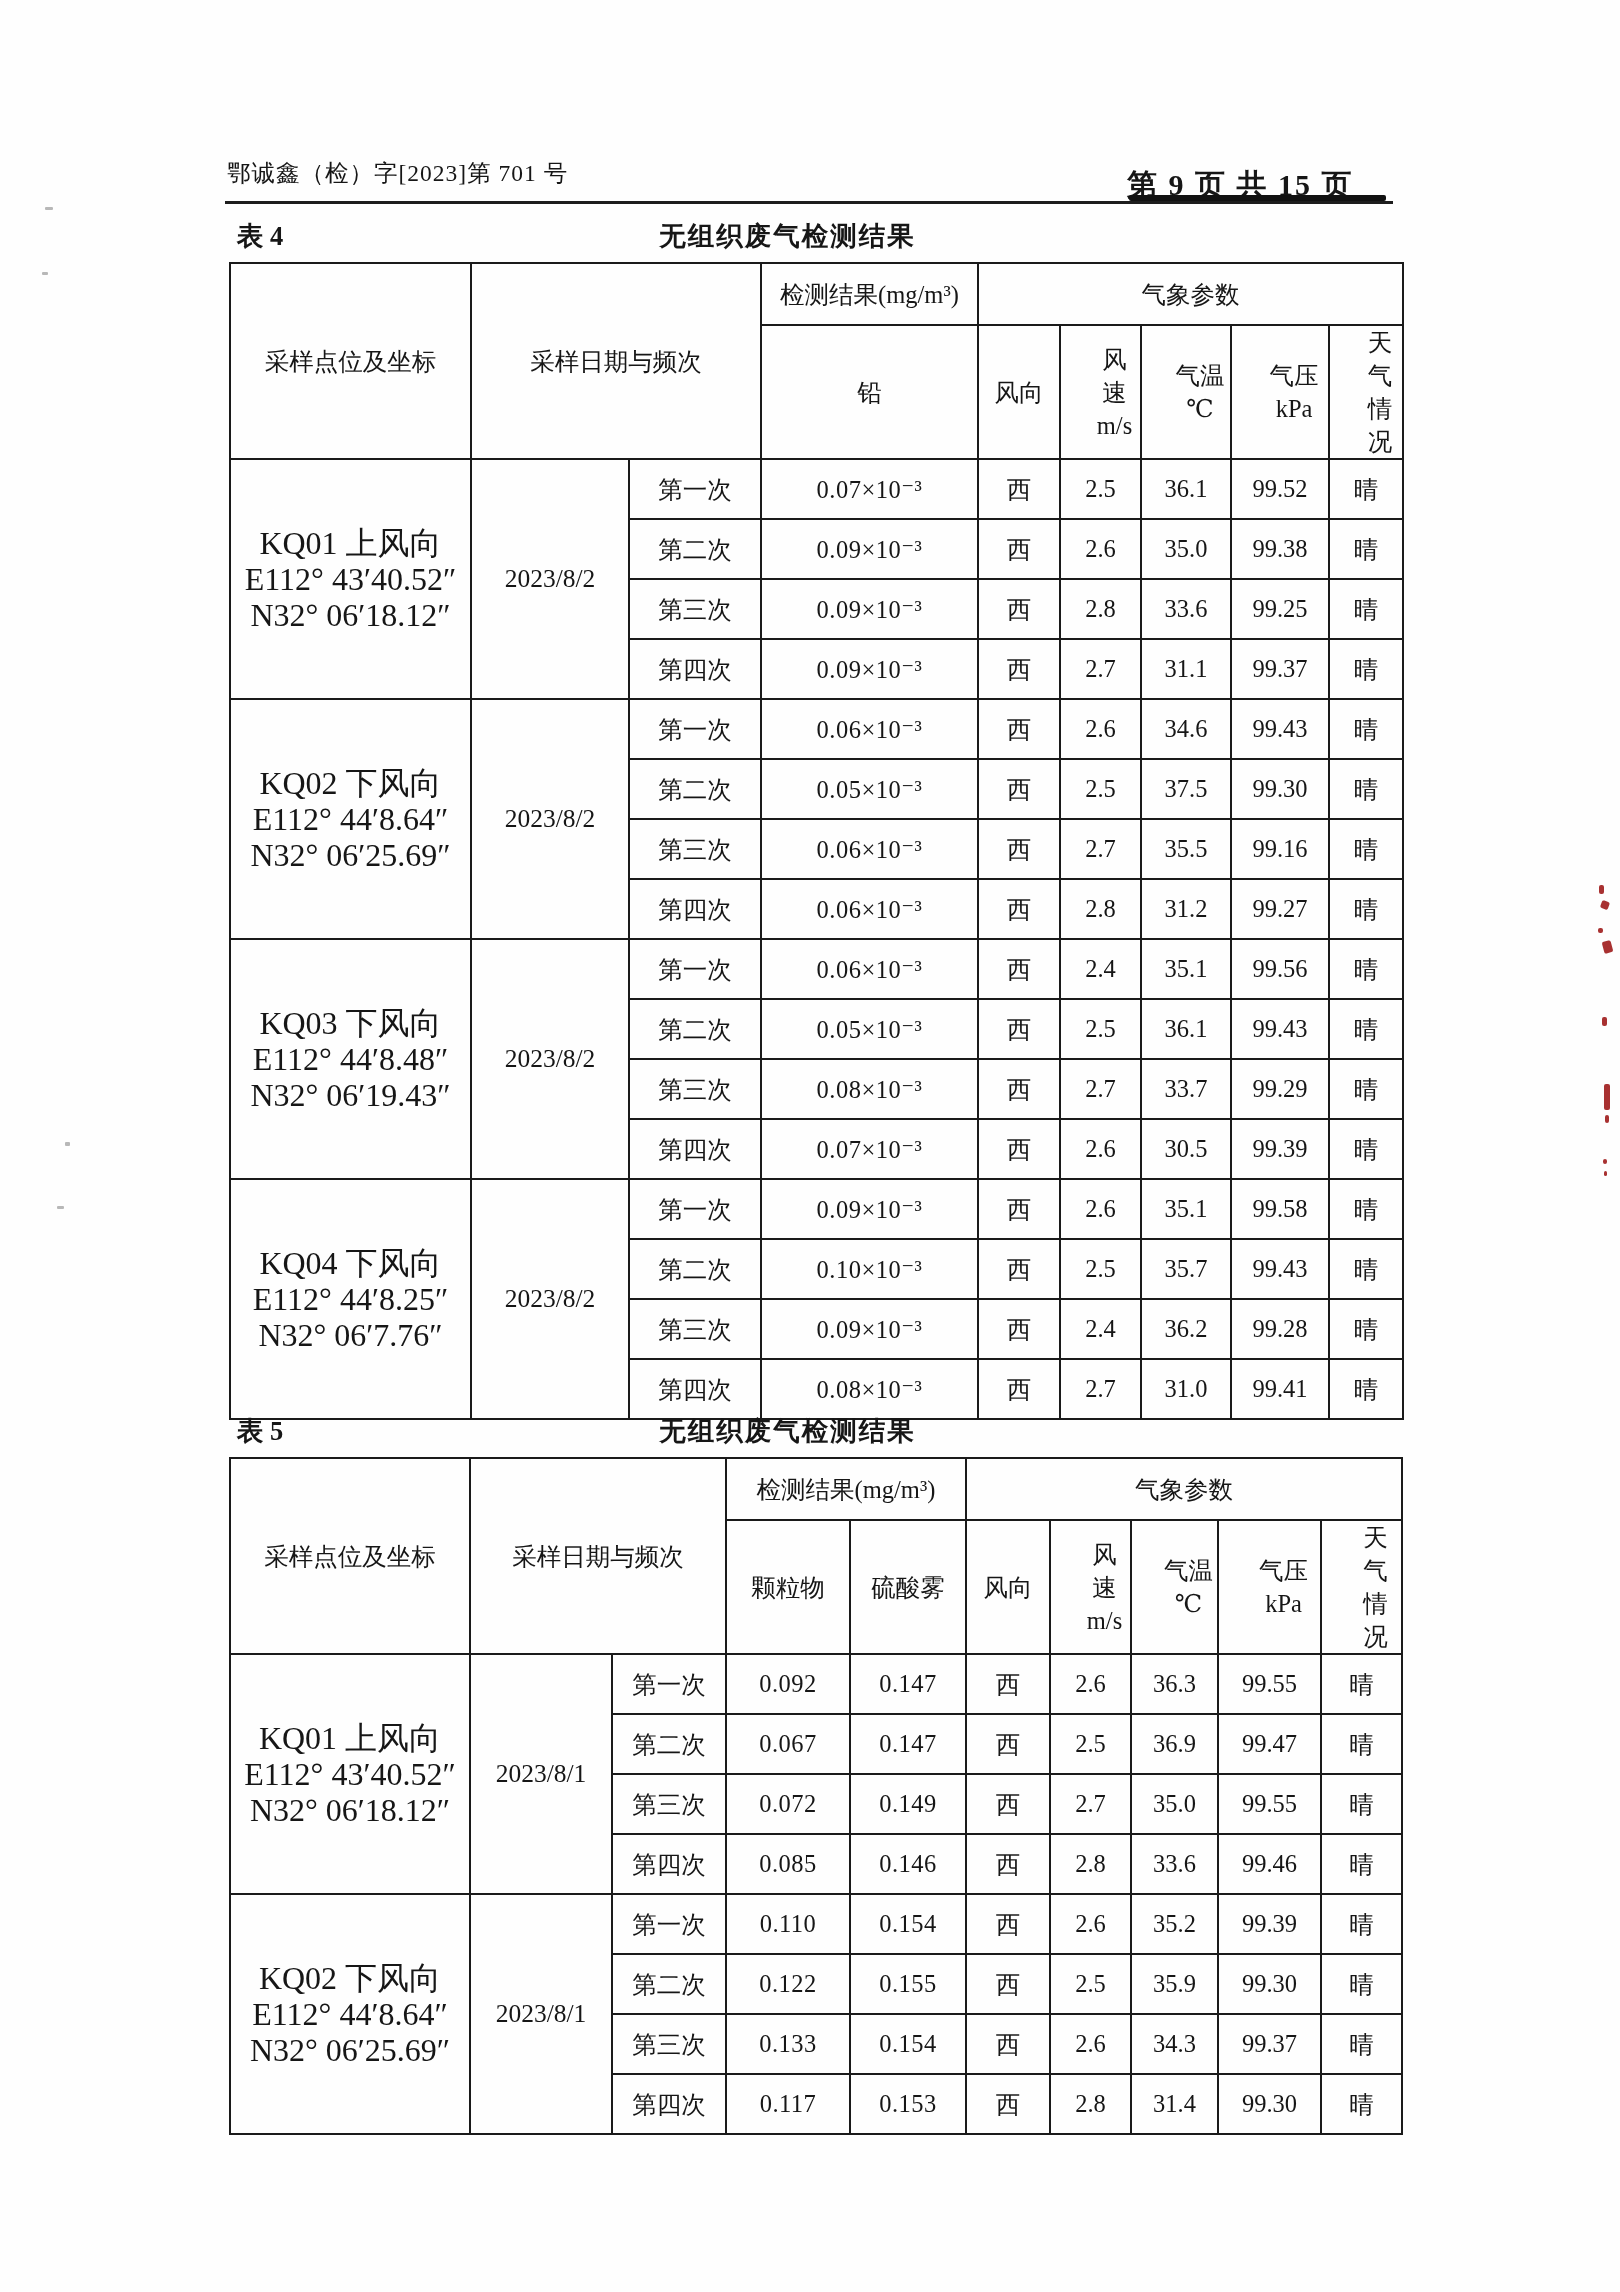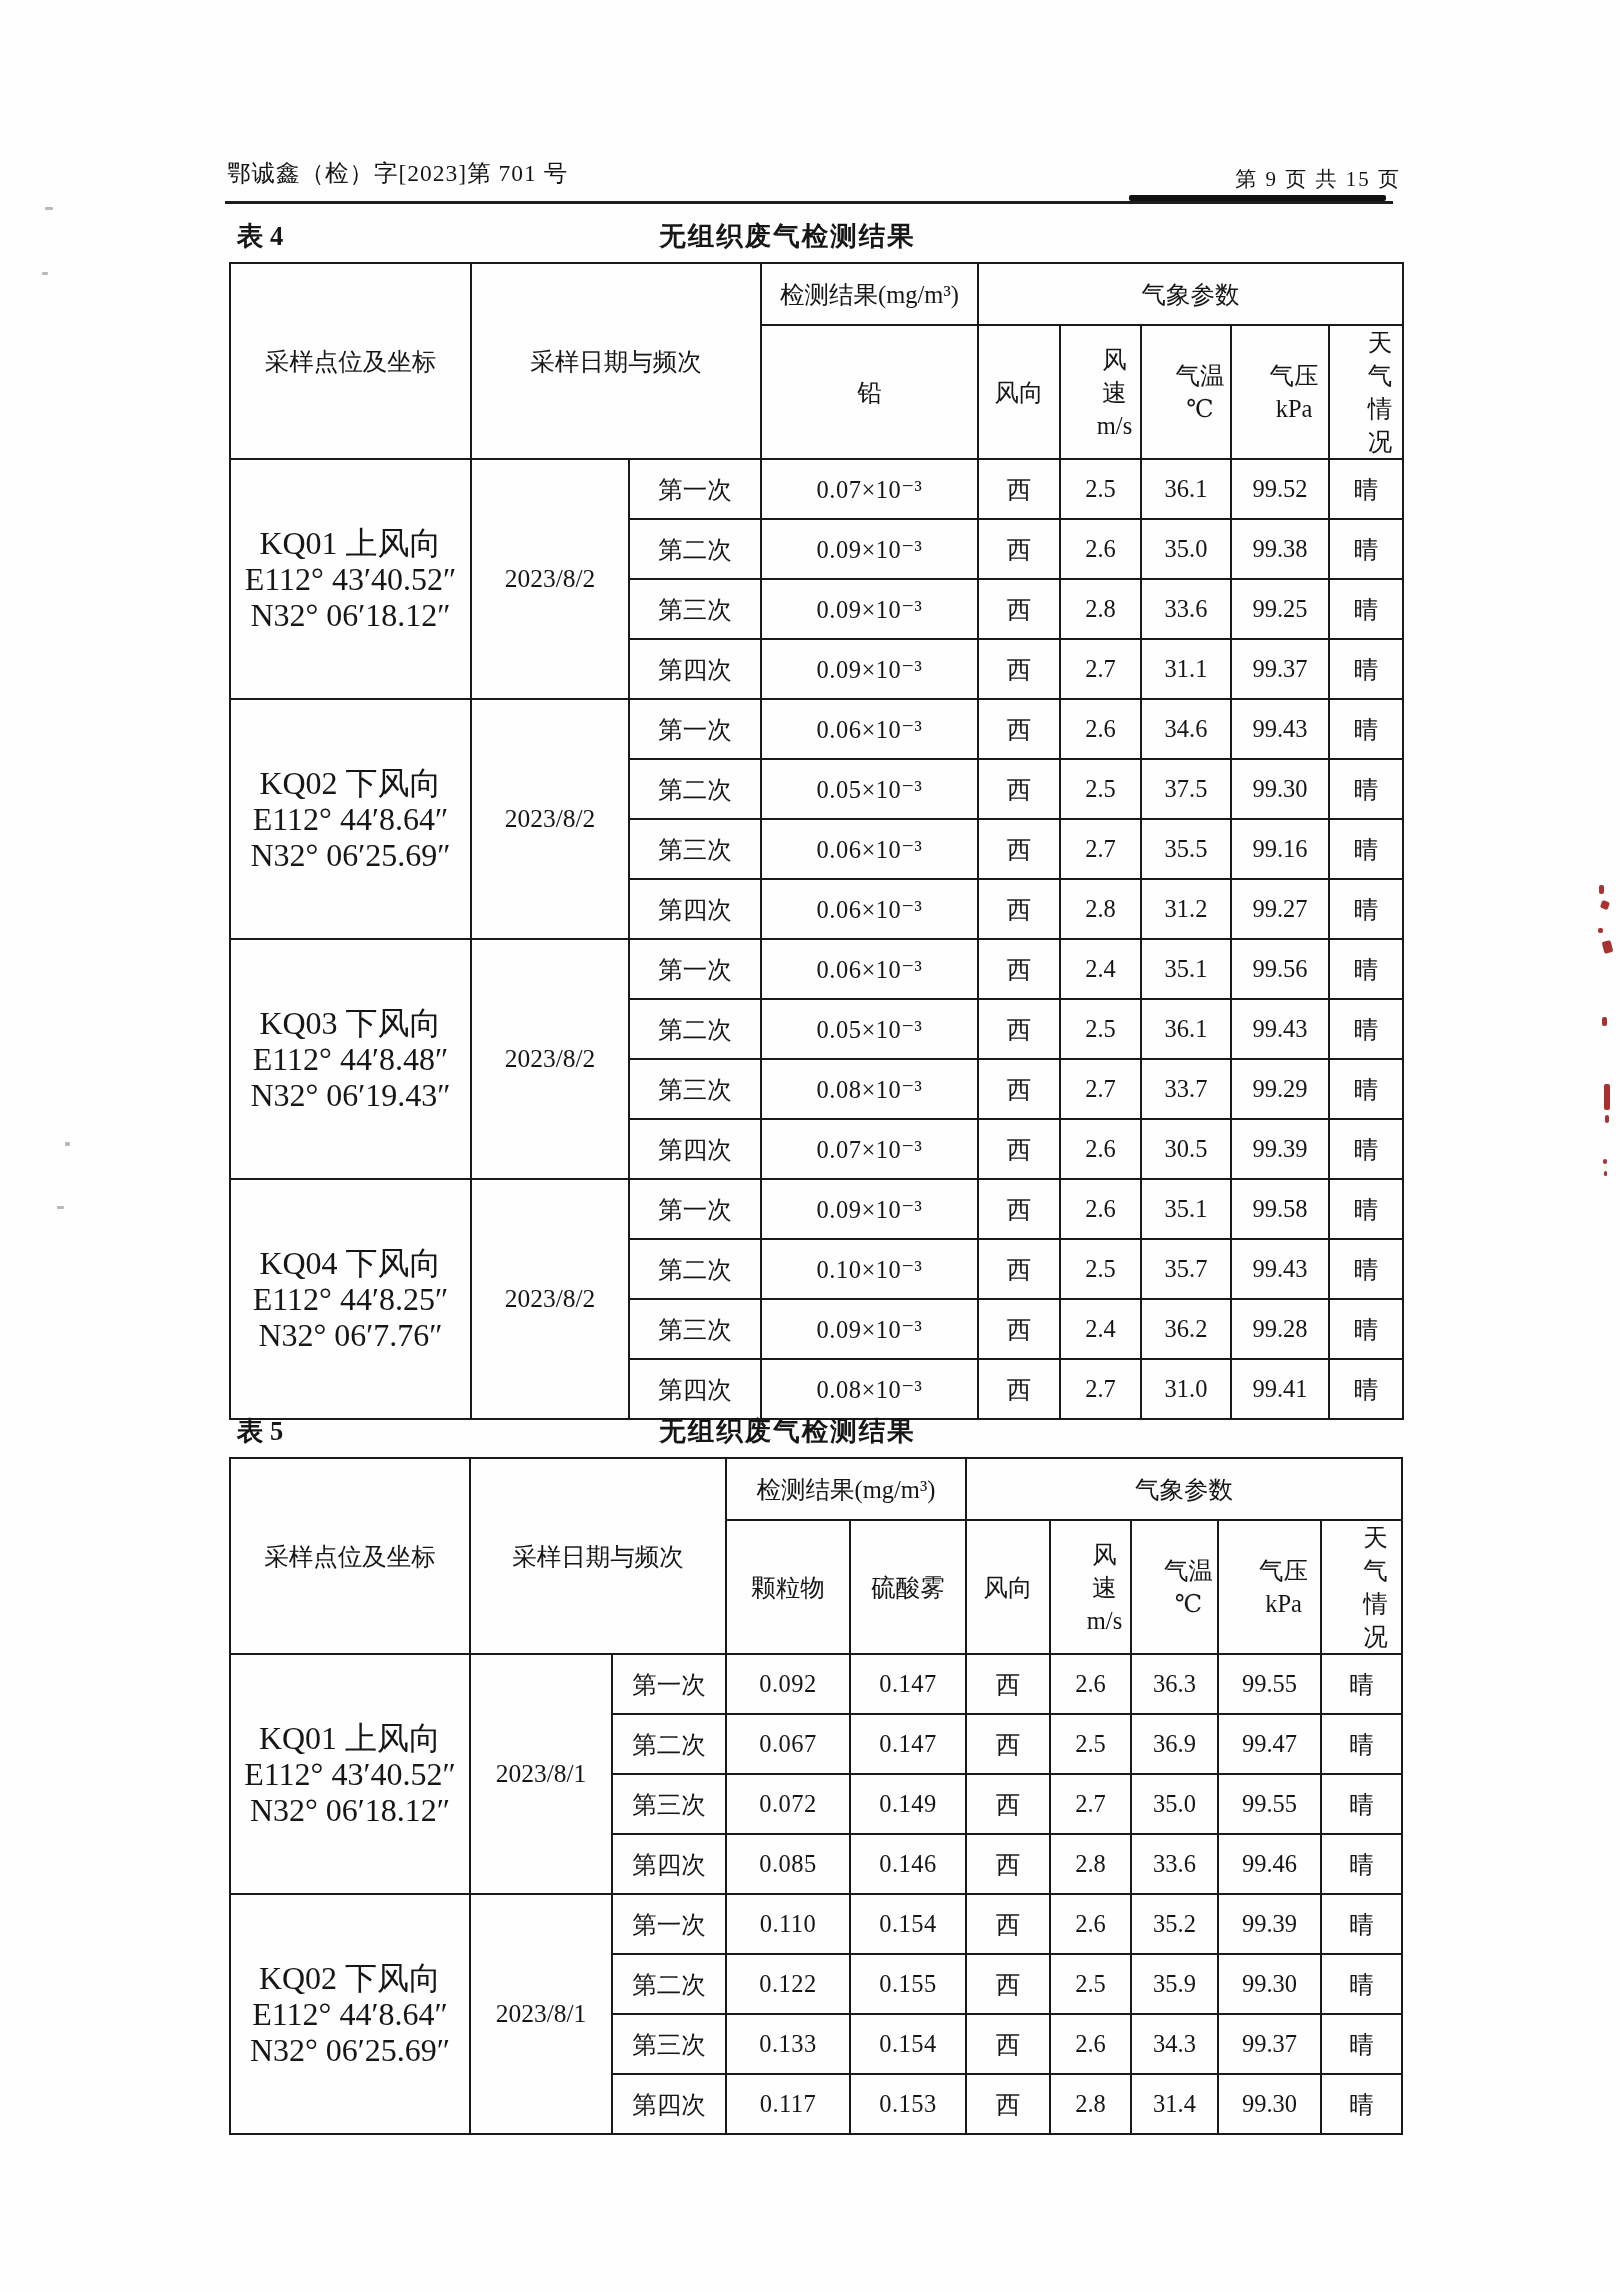--- a/index.html
+++ b/index.html
@@ -11,21 +11,21 @@
     color:#161616;
     overflow:hidden;
   }
   
   .doc-number{
     position:absolute;left:227px;top:157px;
     font-size:23.5px;letter-spacing:1px;white-space:nowrap;
   }
   .page-indicator{
     position:absolute;left:1127px;top:165px;width:274px;
-    font-size:21px;text-align:right;letter-spacing:2px;white-space:nowrap;
+    font-size:30px;text-align:left;letter-spacing:2px;white-space:nowrap;font-weight:bold;
   }
   .hdr-rule-thin{
     position:absolute;left:225px;top:201px;width:1168px;height:2.9px;
     background:#1d1d1d;
   }
   .hdr-rule-thick{
     position:absolute;left:1129px;top:195px;width:257px;height:5.9px;
     background:#111;border-radius:2px;
   }
   

